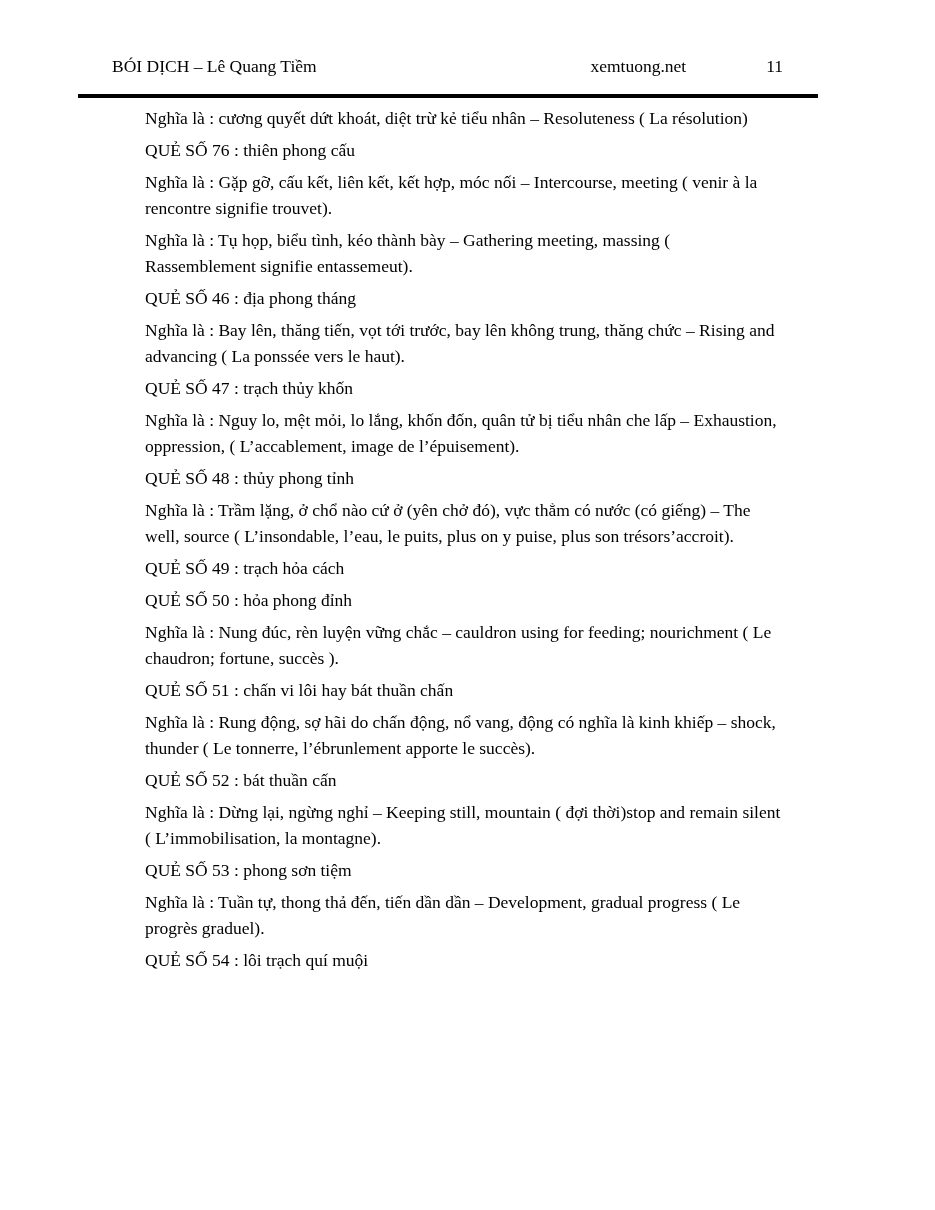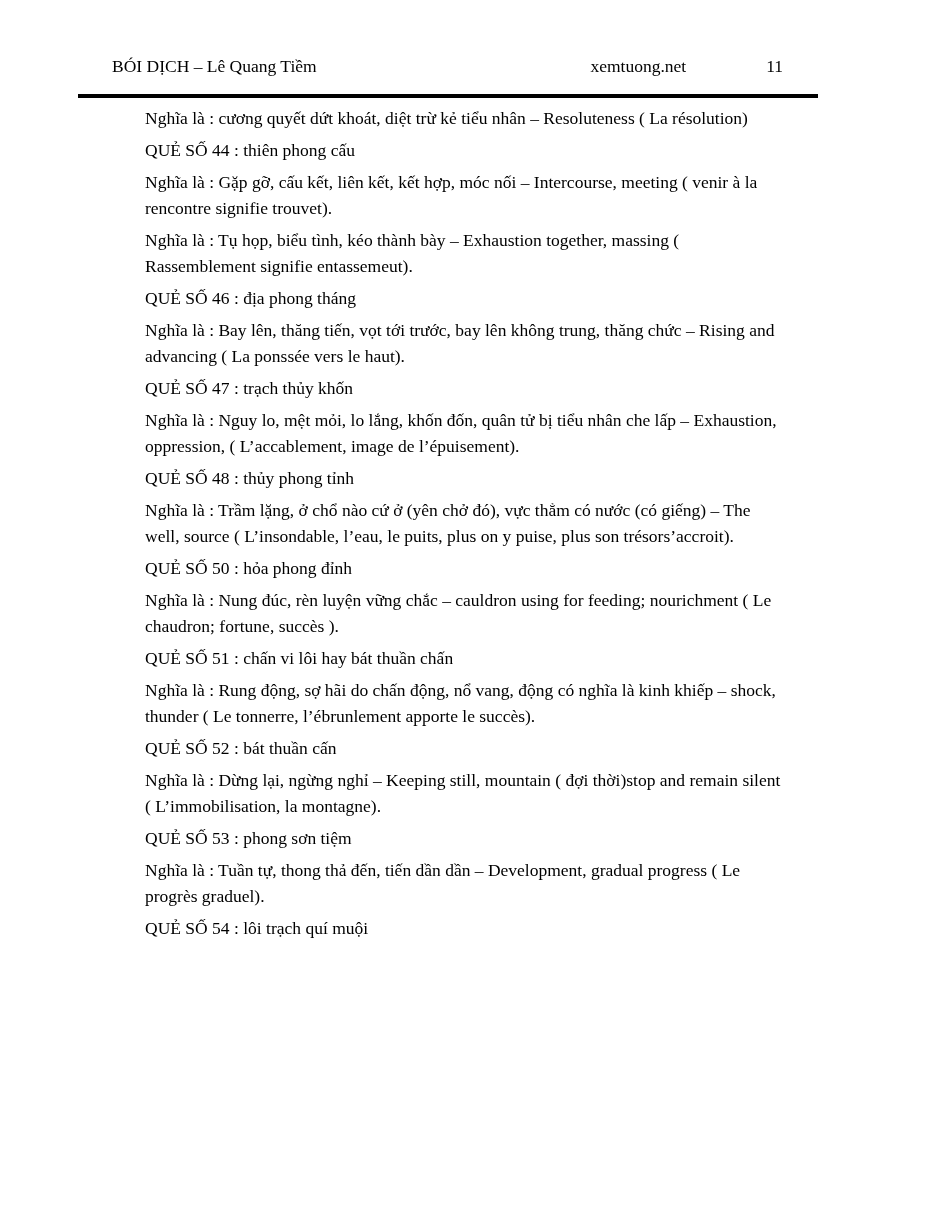--- a/index.html
+++ b/index.html
@@ -62,34 +62,35 @@
     <span class="header-title">BÓI DỊCH – Lê Quang Tiềm</span>
     <span class="header-spacer"></span>
     <span class="header-site">xemtuong.net</span>
     <span class="header-pagenum">11</span>
   </div>
 
   <div class="rule"></div>
 
   <div class="content">
     <p>Nghĩa là : cương quyết dứt khoát, diệt trừ kẻ tiểu nhân – Resoluteness ( La résolution)</p>
-    <p>QUẺ SỐ 44 : thiên phong cấu</p>
+    <p>QUẺ SỐ 76 : thiên phong cấu</p>
     <p>Nghĩa là : Gặp gỡ, cấu kết, liên kết, kết hợp, móc nối – Intercourse, meeting ( venir à la
 rencontre signifie trouvet).</p>
-    <p>Nghĩa là : Tụ họp, biểu tình, kéo thành bày – Exhaustion together, massing (
+    <p>Nghĩa là : Tụ họp, biểu tình, kéo thành bày – Gathering meeting, massing (
 Rassemblement signifie entassemeut).</p>
     <p>QUẺ SỐ 46 : địa phong tháng</p>
     <p>Nghĩa là : Bay lên, thăng tiến, vọt tới trước, bay lên không trung, thăng chức – Rising and
 advancing ( La ponssée vers le haut).</p>
     <p>QUẺ SỐ 47 : trạch thủy khốn</p>
     <p>Nghĩa là : Nguy lo, mệt mỏi, lo lắng, khốn đốn, quân tử bị tiểu nhân che lấp – Exhaustion,
 oppression, ( L’accablement, image de l’épuisement).</p>
     <p>QUẺ SỐ 48 : thủy phong tỉnh</p>
     <p>Nghĩa là : Trầm lặng, ở chổ nào cứ ở (yên chở đó), vực thẳm có nước (có giếng) – The
 well, source ( L’insondable, l’eau, le puits, plus on y puise, plus son trésors’accroit).</p>
+    <p>QUẺ SỐ 49 : trạch hỏa cách</p>
     <p>QUẺ SỐ 50 : hỏa phong đỉnh</p>
     <p>Nghĩa là : Nung đúc, rèn luyện vững chắc – cauldron using for feeding; nourichment ( Le
 chaudron; fortune, succès ).</p>
     <p>QUẺ SỐ 51 : chấn vi lôi hay bát thuần chấn</p>
     <p>Nghĩa là : Rung động, sợ hãi do chấn động, nổ vang, động có nghĩa là kinh khiếp – shock,
 thunder ( Le tonnerre, l’ébrunlement apporte le succès).</p>
     <p>QUẺ SỐ 52 : bát thuần cấn</p>
     <p>Nghĩa là : Dừng lại, ngừng nghỉ – Keeping still, mountain ( đợi thời)stop and remain silent
 ( L’immobilisation, la montagne).</p>
     <p>QUẺ SỐ 53 : phong sơn tiệm</p>

